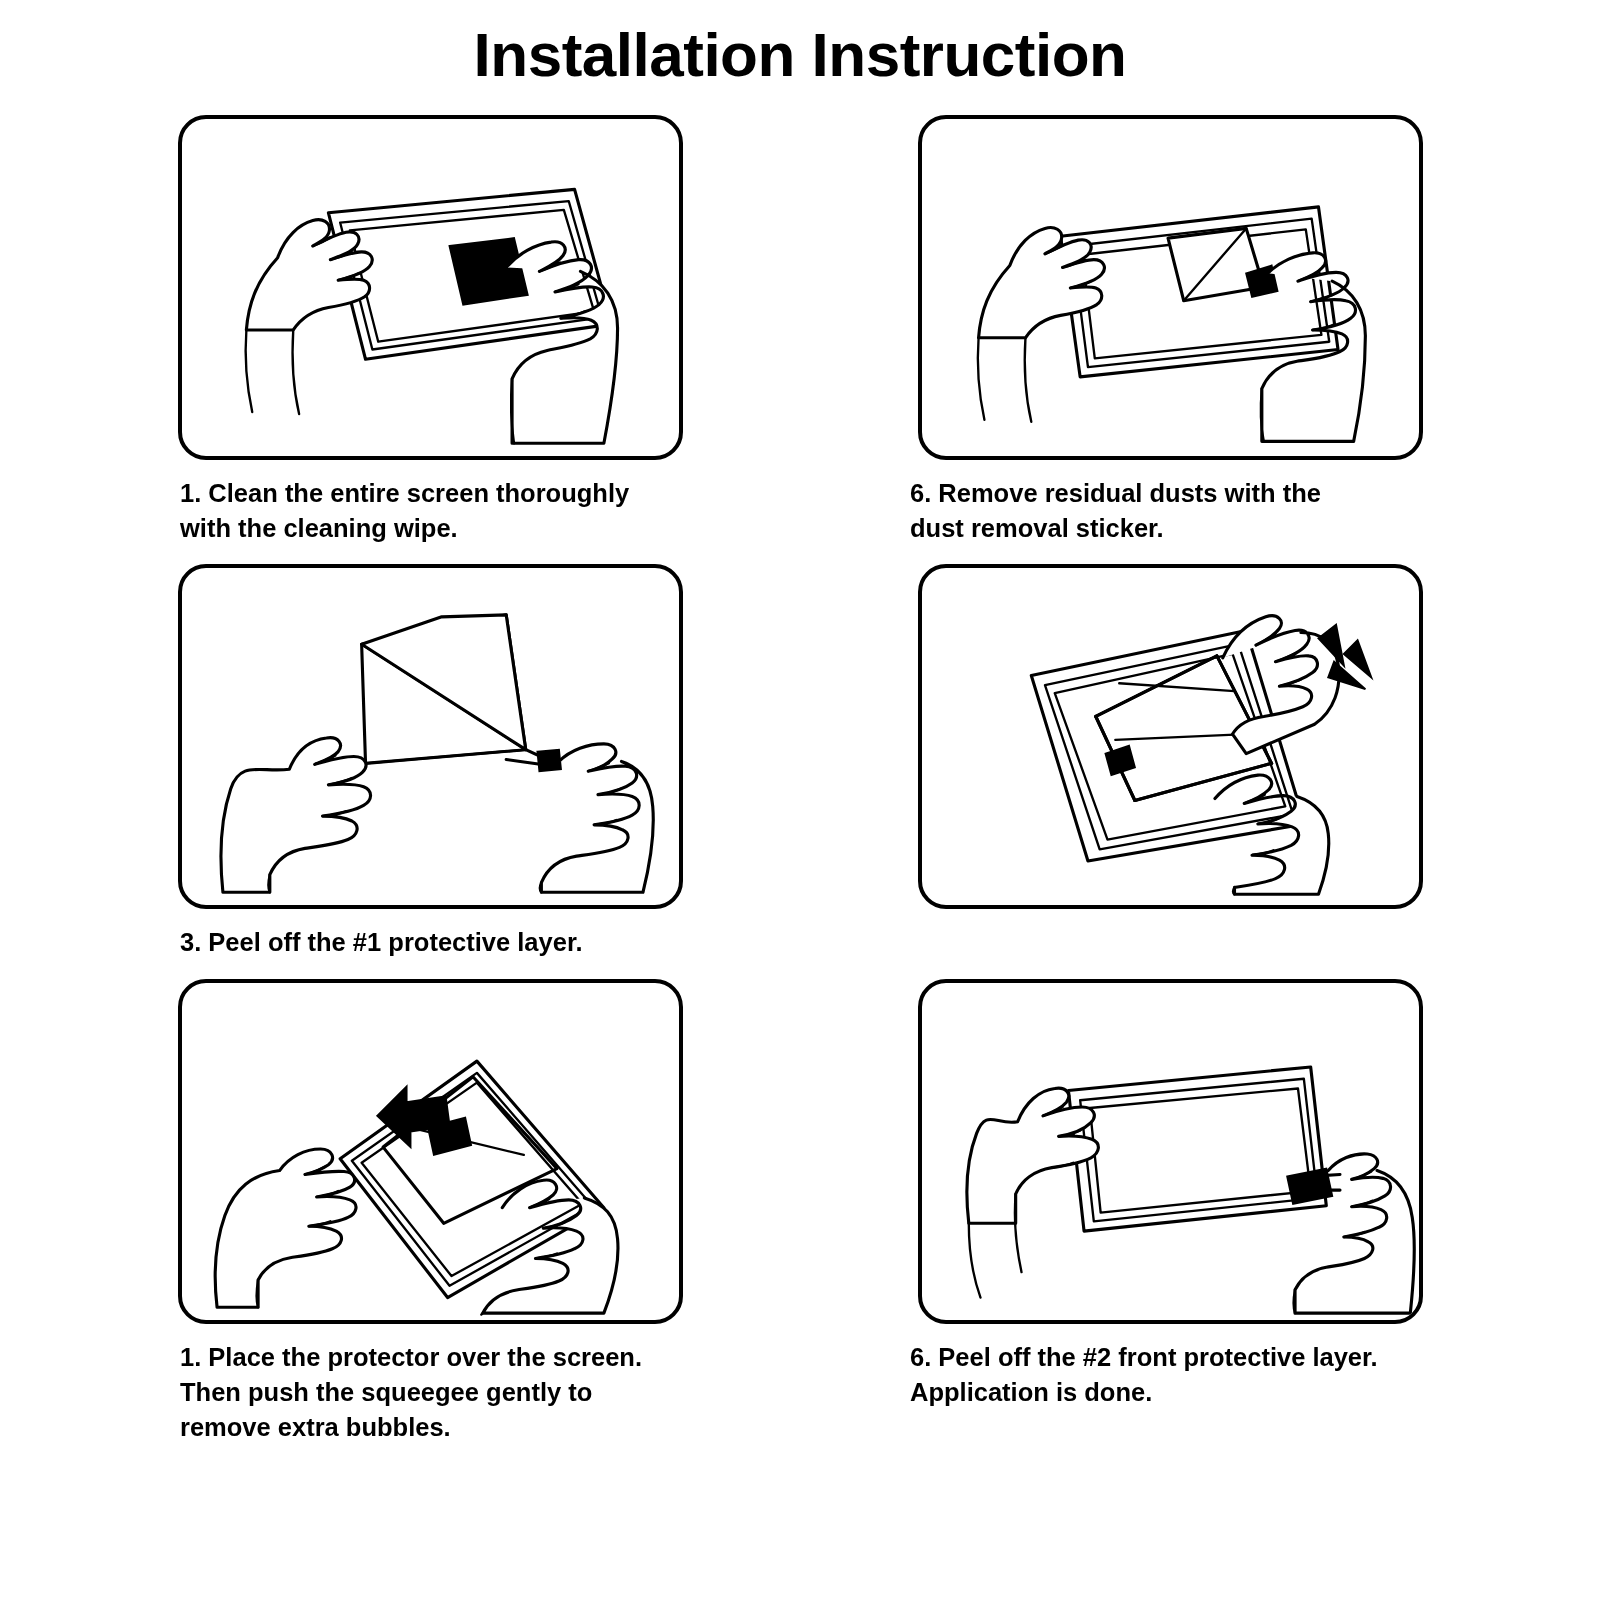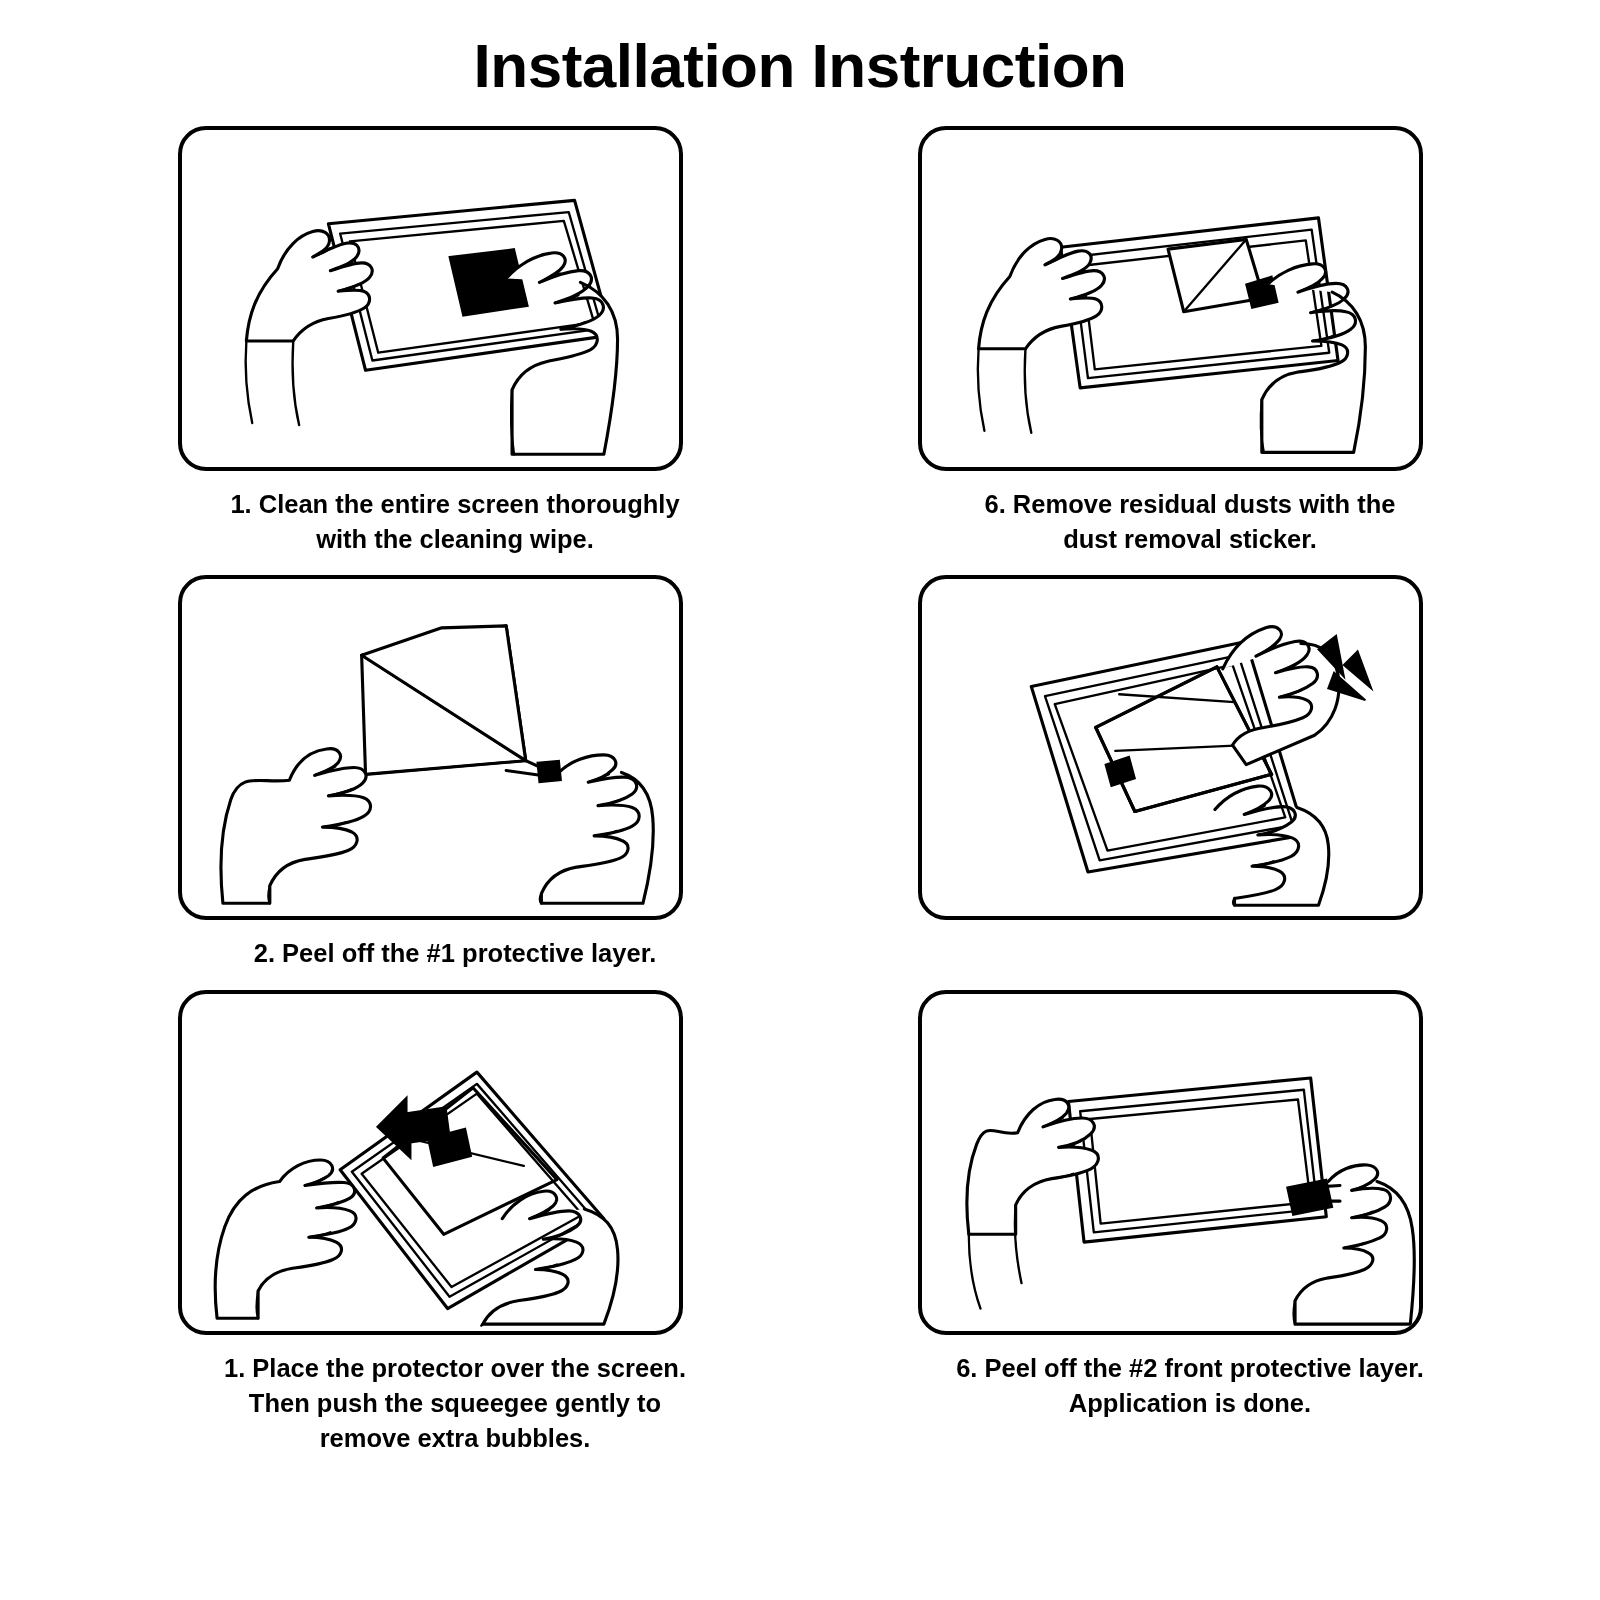--- a/index.html
+++ b/index.html
@@ -19,21 +19,21 @@
     width: 1600px;
     height: 1600px;
     box-sizing: border-box;
     padding: 0;
   }
   .title {
     text-align: center;
     font-size: 62px;
     font-weight: bold;
     letter-spacing: -0.5px;
-    padding-top: 33px;
+    padding-top: 22px;
     line-height: 1.05;
   }
   .grid {
     margin-top: 28px;
     display: grid;
     grid-template-columns: 620px 620px;
     justify-content: center;
     column-gap: 120px;
     row-gap: 18px;
   }
@@ -57,21 +57,21 @@
     top: 0;
     width: 100%;
     height: 100%;
     display: block;
   }
   .caption {
     margin-top: 16px;
     font-size: 25.5px;
     font-weight: bold;
     line-height: 1.38;
-    text-align: center;
+    text-align: left;
     padding-left: 28px;
     padding-right: 10px;
     white-space: pre-line;
   }
   .step-left .caption { padding-left: 60px; }
   .step-right .caption { padding-left: 50px; }
 
   
   .ln { fill: none; stroke: #000; stroke-width: 3.2; stroke-linejoin: round; stroke-linecap: round; }
   .ln-thin { fill: none; stroke: #000; stroke-width: 2.4; stroke-linejoin: round; stroke-linecap: round; }
@@ -189,21 +189,21 @@
                                       C428 205 441 202 452 203 C464 204 467 214 459 220 C451 226 436 230 424 232
                                       C438 231 451 231 459 234 C469 238 468 248 459 253 C450 258 434 261 420 263
                                       C432 263 443 265 449 268 C458 272 456 282 446 286 C434 291 416 293 402 295
                                       C384 298 372 308 366 322 L366 332 L470 332 C478 300 482 268 480 244 C478 218 466 204 448 198"></path>
           <path class="ln-thin" d="M414 208 C422 205 430 203 435 200"></path>
           <path class="ln-thin" d="M424 232 C432 231 441 229 447 226"></path>
           <path class="ln-thin" d="M420 263 C428 262 437 261 443 258"></path>
           <path class="ln-thin" d="M366 322 C364 326 364 330 366 332"></path>
         </svg>
       </div>
-      <div class="caption">2. Peel off the #1 protective layer.</div>
+      <div class="caption">3. Peel off the #1 protective layer.</div>
     </div>
 
     <div class="step step-right">
       <div class="panel">
         <svg viewBox="0 0 505 345" preserveAspectRatio="xMidYMid meet">
 
           <path class="fill-white" d="M110 110 L330 64 L390 262 L168 300 Z"></path>
           <path class="ln-thin" d="M124 120 L322 78 L378 252 L180 288 Z"></path>
           <path class="ln-thin" d="M134 128 L316 88 L370 244 L188 278 Z"></path>
 

